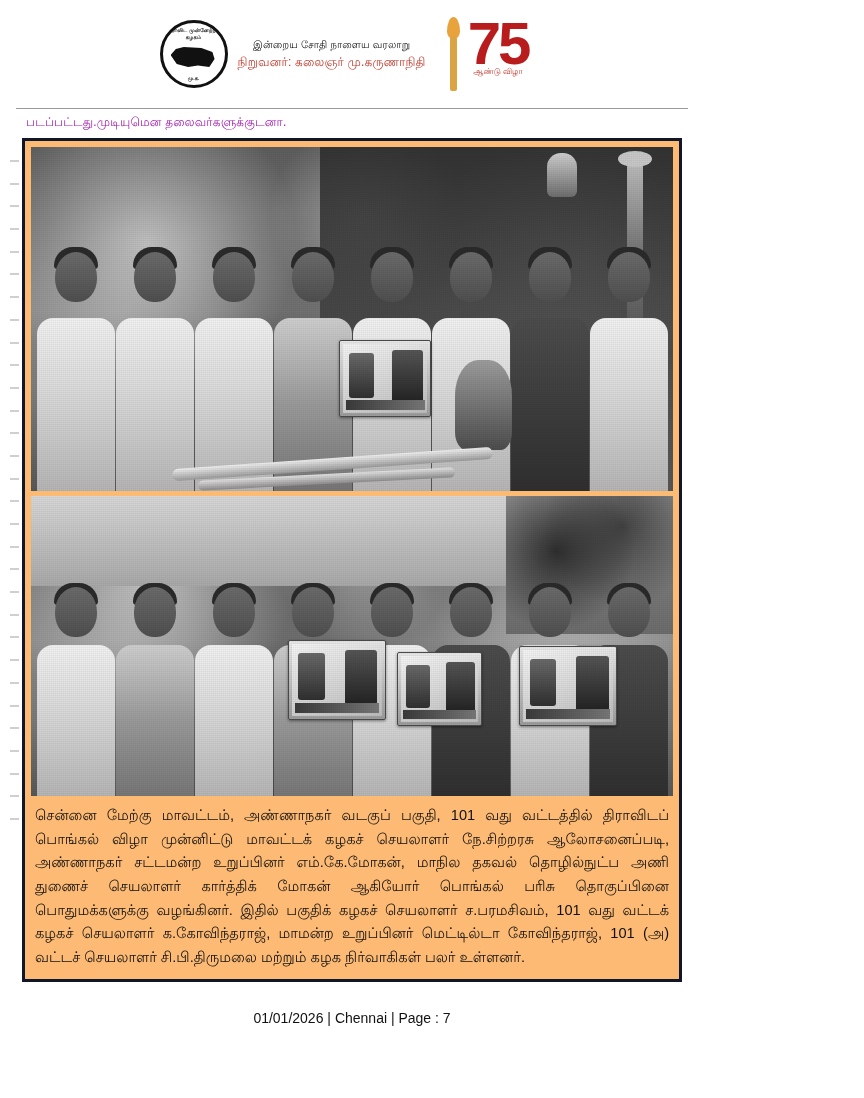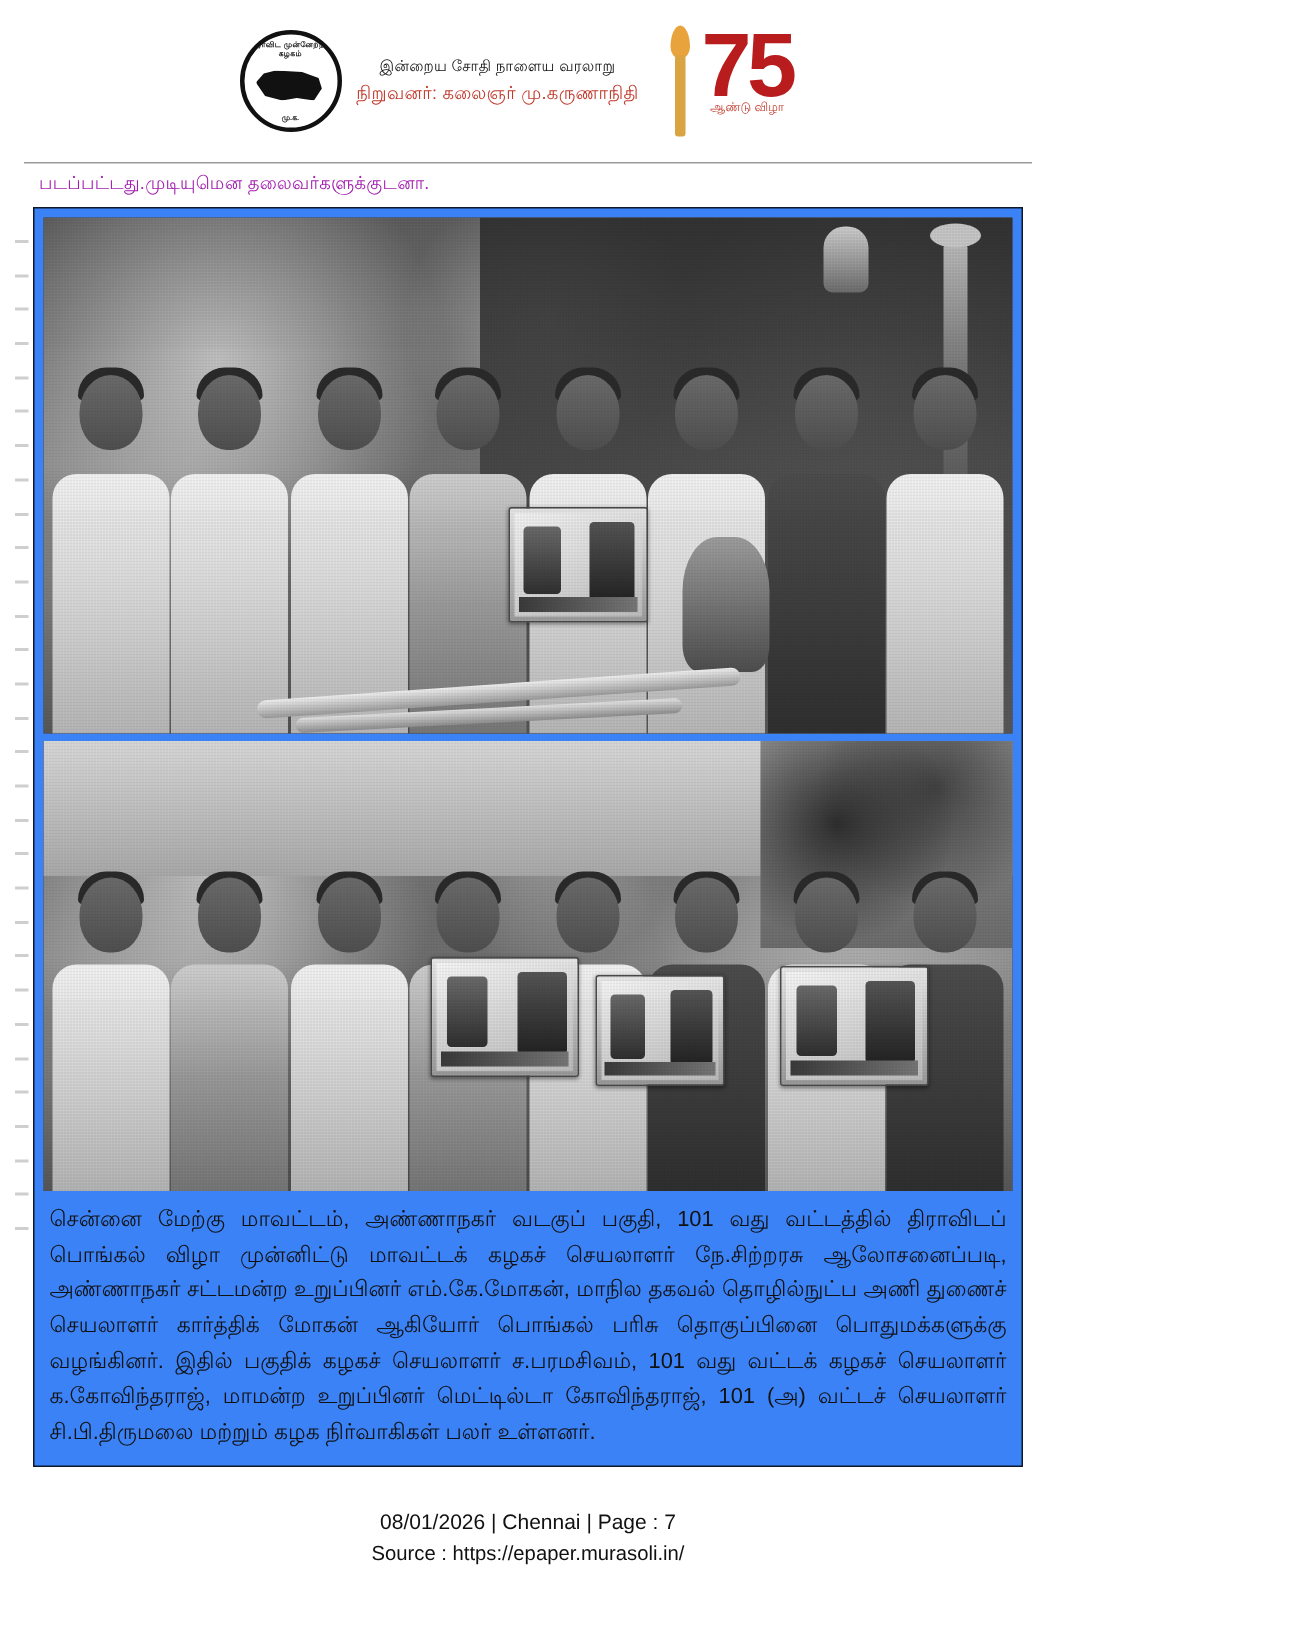--- a/index.html
+++ b/index.html
@@ -149,22 +149,22 @@
     padding: 6px 24px 2px 26px;
     font-size: 12px;
     color: #a21caf;
     letter-spacing: .2px;
   }
   .clip-strip span { white-space: nowrap; }
 
   
   .article {
     margin: 6px 22px 0 22px;
-    border: 1px solid #0f172a;
-    background: #3b82f6;
+    border: 3px solid #0f172a;
+    background: #fdba74;
     padding: 6px;
     position: relative;
   }
   .photo {
     width: 100%;
     position: relative;
     overflow: hidden;
     background: #3a3a3a;
   }
   .photo-top { height: 344px; }
@@ -562,25 +562,21 @@
           <span class="gb-strip"></span>
       </div>
       <div class="ph-noise"></div>
     </div>
 
     <p class="caption">சென்னை மேற்கு மாவட்டம், அண்ணாநகர் வடகுப் பகுதி, 101 வது வட்டத்தில் திராவிடப் பொங்கல் விழா முன்னிட்டு மாவட்டக் கழகச் செயலாளர் நே.சிற்றரசு ஆலோசனைப்படி, அண்ணாநகர் சட்டமன்ற உறுப்பினர் எம்.கே.மோகன், மாநில தகவல் தொழில்நுட்ப அணி துணைச் செயலாளர் கார்த்திக் மோகன் ஆகியோர் பொங்கல் பரிசு தொகுப்பினை பொதுமக்களுக்கு வழங்கினர். இதில் பகுதிக் கழகச் செயலாளர் ச.பரமசிவம், 101 வது வட்டக் கழகச் செயலாளர் க.கோவிந்தராஜ், மாமன்ற உறுப்பினர் மெட்டில்டா கோவிந்தராஜ், 101 (அ) வட்டச் செயலாளர் சி.பி.திருமலை மற்றும் கழக நிர்வாகிகள் பலர் உள்ளனர்.</p>
   </div>
 
   <div class="footer">
     <div>
-      <span>08/01/2026</span>
+      <span>01/01/2026</span>
       <span>|</span>
       <span>Chennai</span>
       <span>|</span>
       <span>Page : 7</span>
     </div>
-    <div class="src">
-      <span>Source :</span>
-      <span>https://epaper.murasoli.in/</span>
-    </div>
   </div>
 
 </div>
 
 </body></html>

